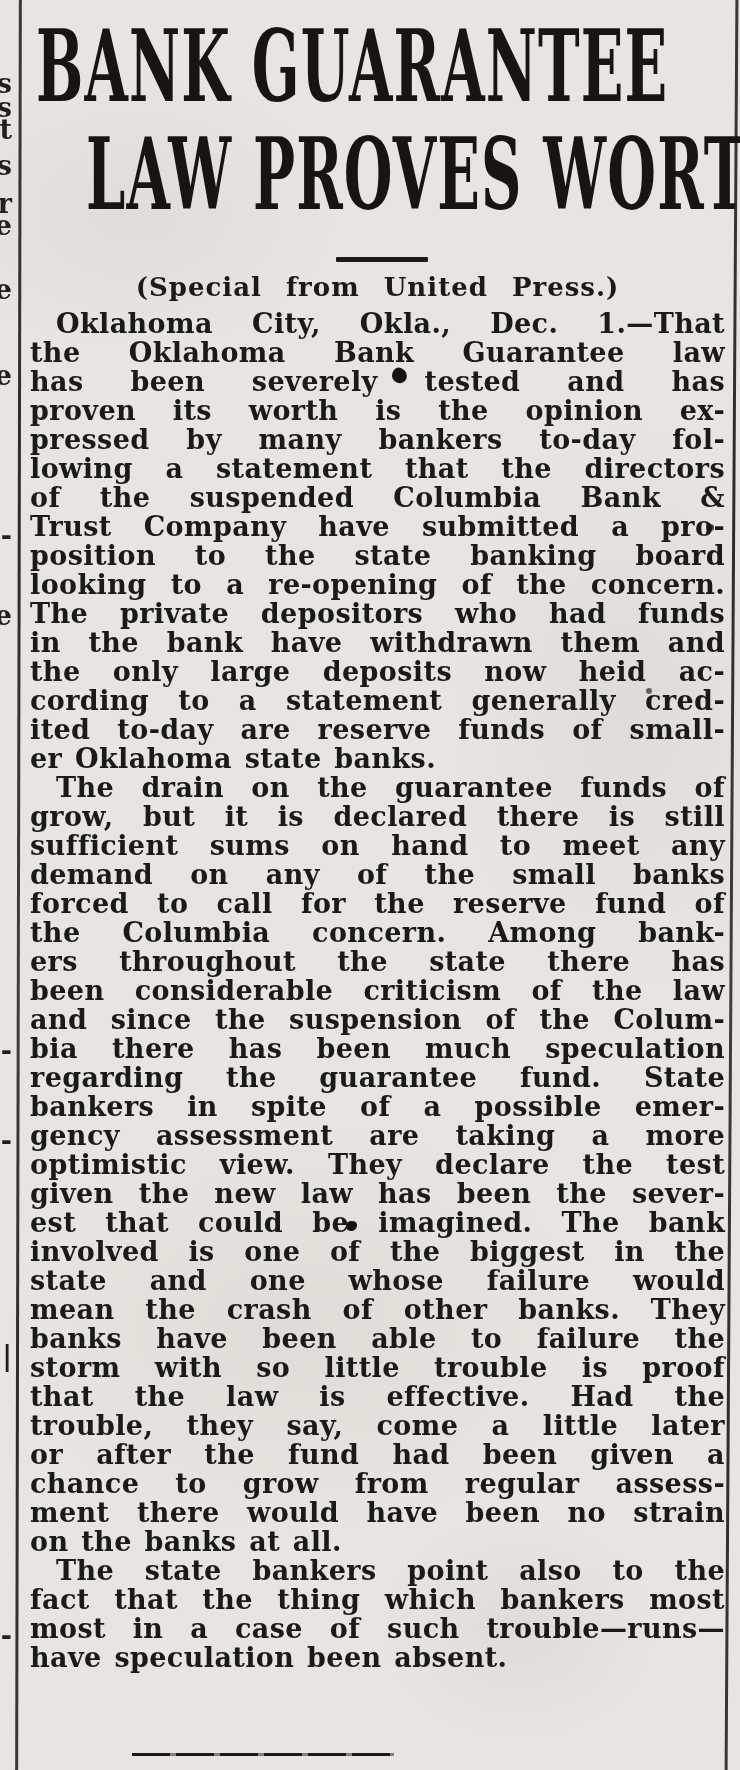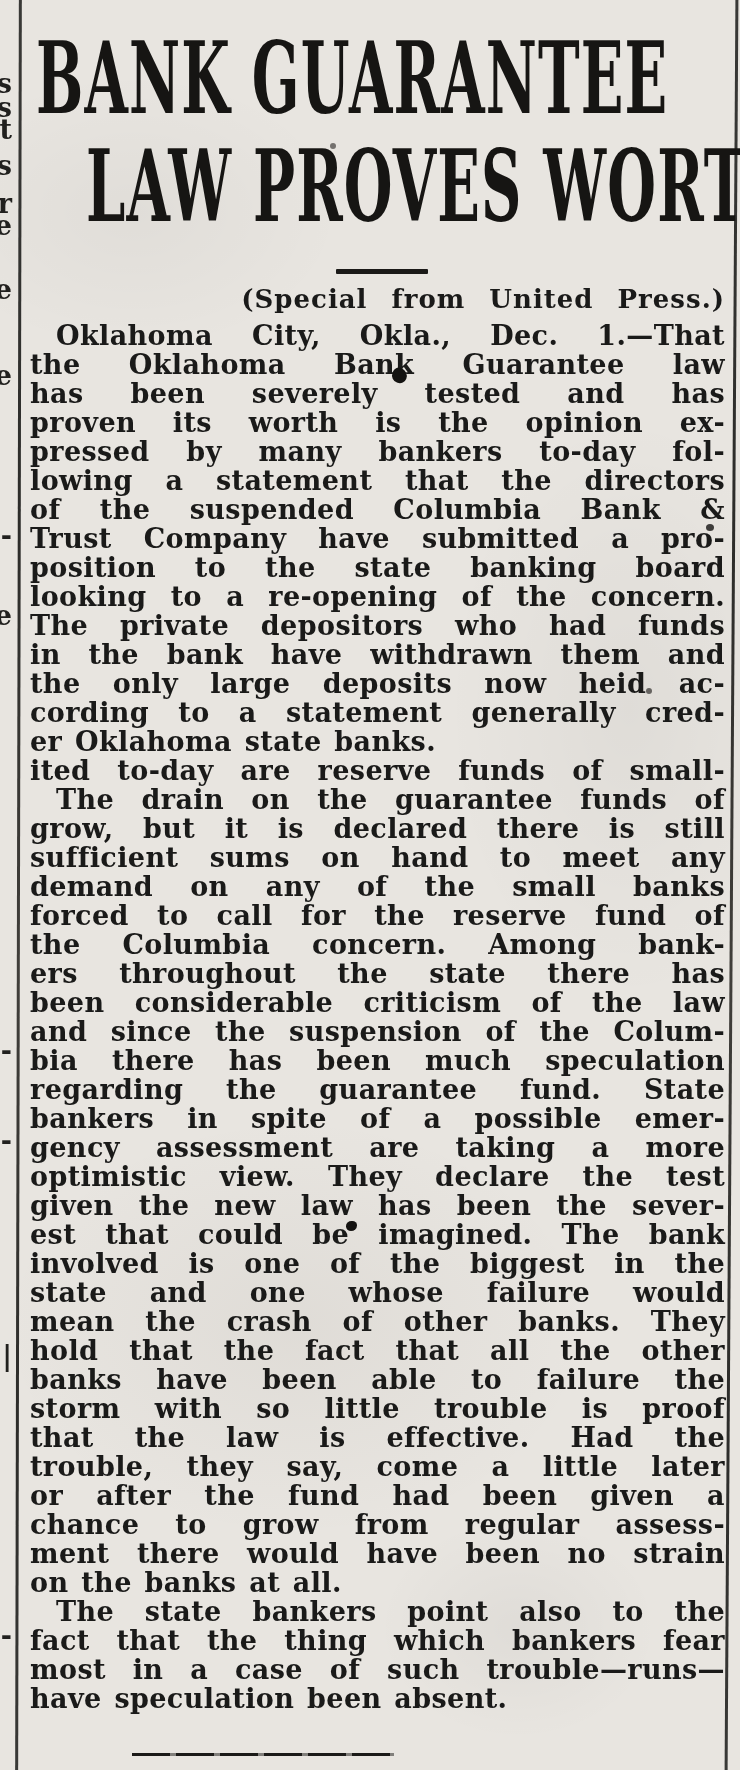--- a/index.html
+++ b/index.html
@@ -25,29 +25,29 @@
   }
   .rule-v.left  { left:17px;  transform:rotate(0.12deg); }
   .rule-v.right { right:7px;  transform:rotate(0.35deg); }
   
   .left-margin {
     position:absolute; left:0; top:0; bottom:0; width:14px; overflow:hidden;
     color:#21201e; font-size:27px; font-weight:bold;
   }
   .frag { position:absolute; right:2px; letter-spacing:0; }
   
-  .article { position:absolute; left:30px; right:15px; top:12px; color:var(--ink,#1a1a1a); }
+  .article { position:absolute; left:30px; right:15px; top:0; color:var(--ink,#1a1a1a); }
   .headline { margin:14px 0 0 0; }
   .hl { display:block; font-weight:bold; font-size:100px; line-height:1.05;
         transform:scaleX(0.56); transform-origin:left center; white-space:nowrap;
         letter-spacing:2px; color:#161513; }
   .hl1 { margin-left:6px; }
   .hl2 { margin-left:56px; margin-top:3px; }
   .divider { width:92px; height:5px; background:#1b1a18; margin:30px 0 0 306px; border-radius:1px; }
-  .byline { margin-top:10px; text-align:right; font-size:26px; font-weight:bold;
+  .byline { margin-top:10px; text-align:center; font-size:26px; font-weight:bold;
             word-spacing:14px; letter-spacing:1px; white-space:nowrap; }
   .body-text { margin-top:7px; font-size:27px; line-height:29px; font-weight:bold;
                letter-spacing:0.4px; word-spacing:3px; }
   .para { margin:0; }
   .line { text-align:justify; text-align-last:justify; white-space:normal; }
   .line.para-first { text-indent:26px; }
   .line.para-last  { text-align-last:left; }
   .bottom-rule {
     position:absolute; left:132px; top:1753px; width:262px; height:3px;
     background:repeating-linear-gradient(90deg, #1b1a18 0 38px, rgba(27,26,24,.5) 38px 44px);
@@ -104,22 +104,22 @@
           <div class="line">pressed by many bankers to-day fol-</div>
           <div class="line">lowing a statement that the directors</div>
           <div class="line">of the suspended Columbia Bank &amp;</div>
           <div class="line">Trust Company have submitted a pro-</div>
           <div class="line">position to the state banking board</div>
           <div class="line">looking to a re-opening of the concern.</div>
           <div class="line">The private depositors who had funds</div>
           <div class="line">in the bank have withdrawn them and</div>
           <div class="line">the only large deposits now heid ac-</div>
           <div class="line">cording to a statement generally cred-</div>
+          <div class="line">ited to-day are reserve funds of small-</div>
           <div class="line para-last">er Oklahoma state banks.</div>
-          <div class="line">ited to-day are reserve funds of small-</div>
         </div>
         <div class="para">
           <div class="line para-first">The drain on the guarantee funds of</div>
           <div class="line">grow, but it is declared there is still</div>
           <div class="line">sufficient sums on hand to meet any</div>
           <div class="line">demand on any of the small banks</div>
           <div class="line">forced to call for the reserve fund of</div>
           <div class="line">the Columbia concern.  Among bank-</div>
           <div class="line">ers throughout the state there has</div>
           <div class="line">been considerable criticism of the law</div>
@@ -127,33 +127,32 @@
           <div class="line">bia there has been much speculation</div>
           <div class="line">regarding the guarantee fund.  State</div>
           <div class="line">bankers in spite of a possible emer-</div>
           <div class="line">gency assessment are taking a more</div>
           <div class="line">optimistic view.  They declare the test</div>
           <div class="line">given the new law has been the sever-</div>
           <div class="line">est that could be imagined.  The bank</div>
           <div class="line">involved is one of the biggest in the</div>
           <div class="line">state and one whose failure would</div>
           <div class="line">mean the crash of other banks.  They</div>
-          <div class="line">hold that the fact that all the other</div>
           <div class="line">banks have been able to failure the</div>
           <div class="line">storm with so little trouble is proof</div>
           <div class="line">that the law is effective.  Had the</div>
           <div class="line">trouble, they say, come a little later</div>
           <div class="line">or after the fund had been given a</div>
           <div class="line">chance to grow from regular assess-</div>
           <div class="line">ment there would have been no strain</div>
           <div class="line para-last">on the banks at all.</div>
         </div>
         <div class="para">
           <div class="line para-first">The state bankers point also to the</div>
-          <div class="line">fact that the thing which bankers fear</div>
+          <div class="line">fact that the thing which bankers most</div>
           <div class="line">most in a case of such trouble—runs—</div>
           <div class="line para-last">have speculation been absent.</div>
         </div>
       </div>
   </div>
 
   <div class="bottom-rule"></div>
 
   <div class="speck s1"></div>
   <div class="speck s2"></div>

